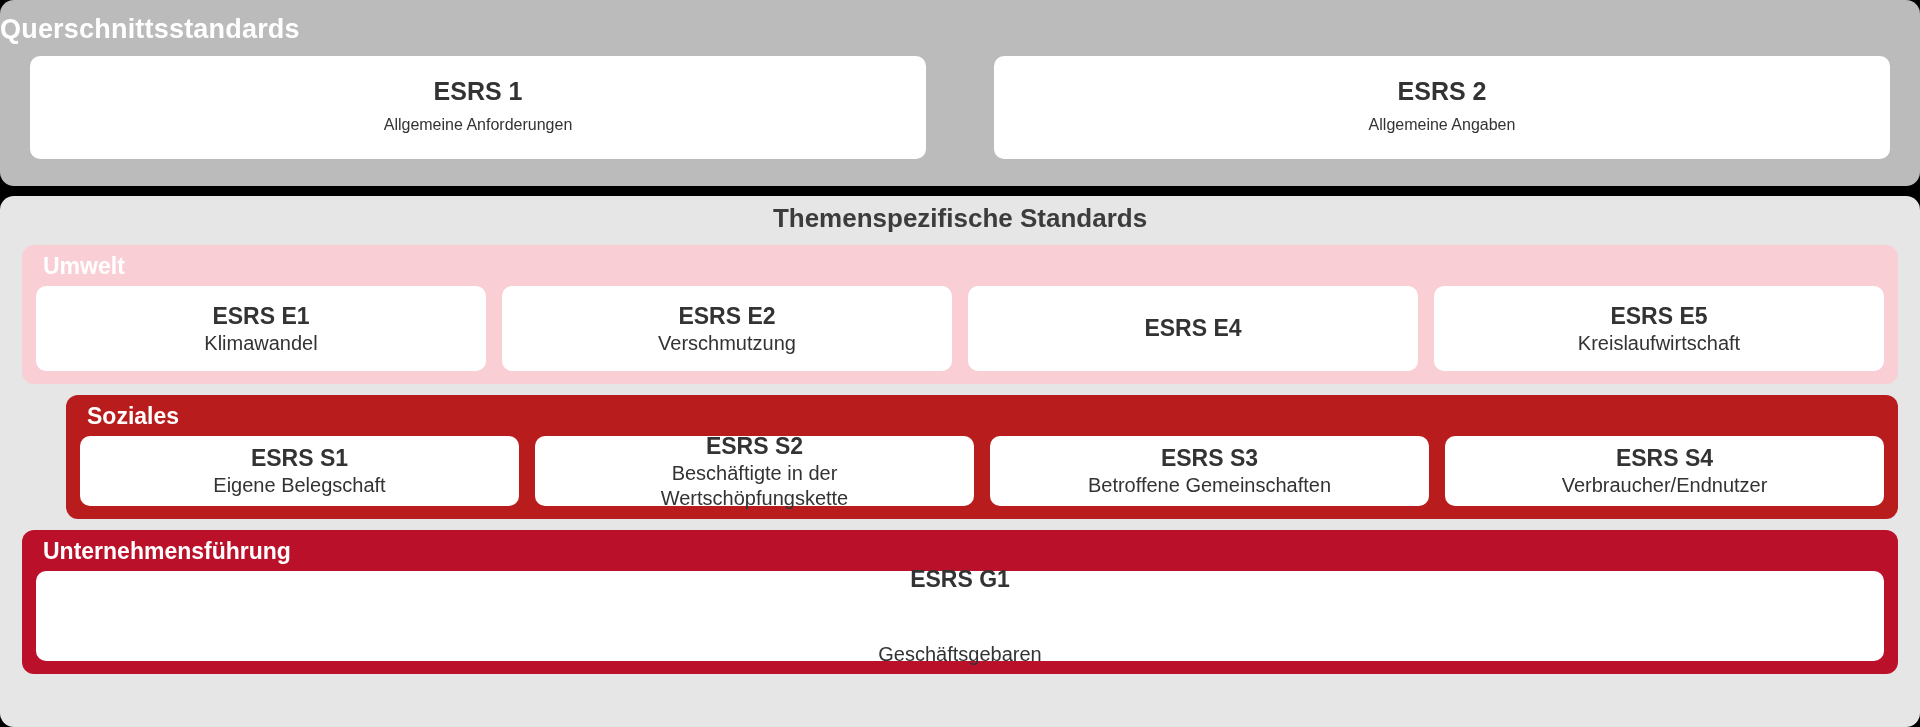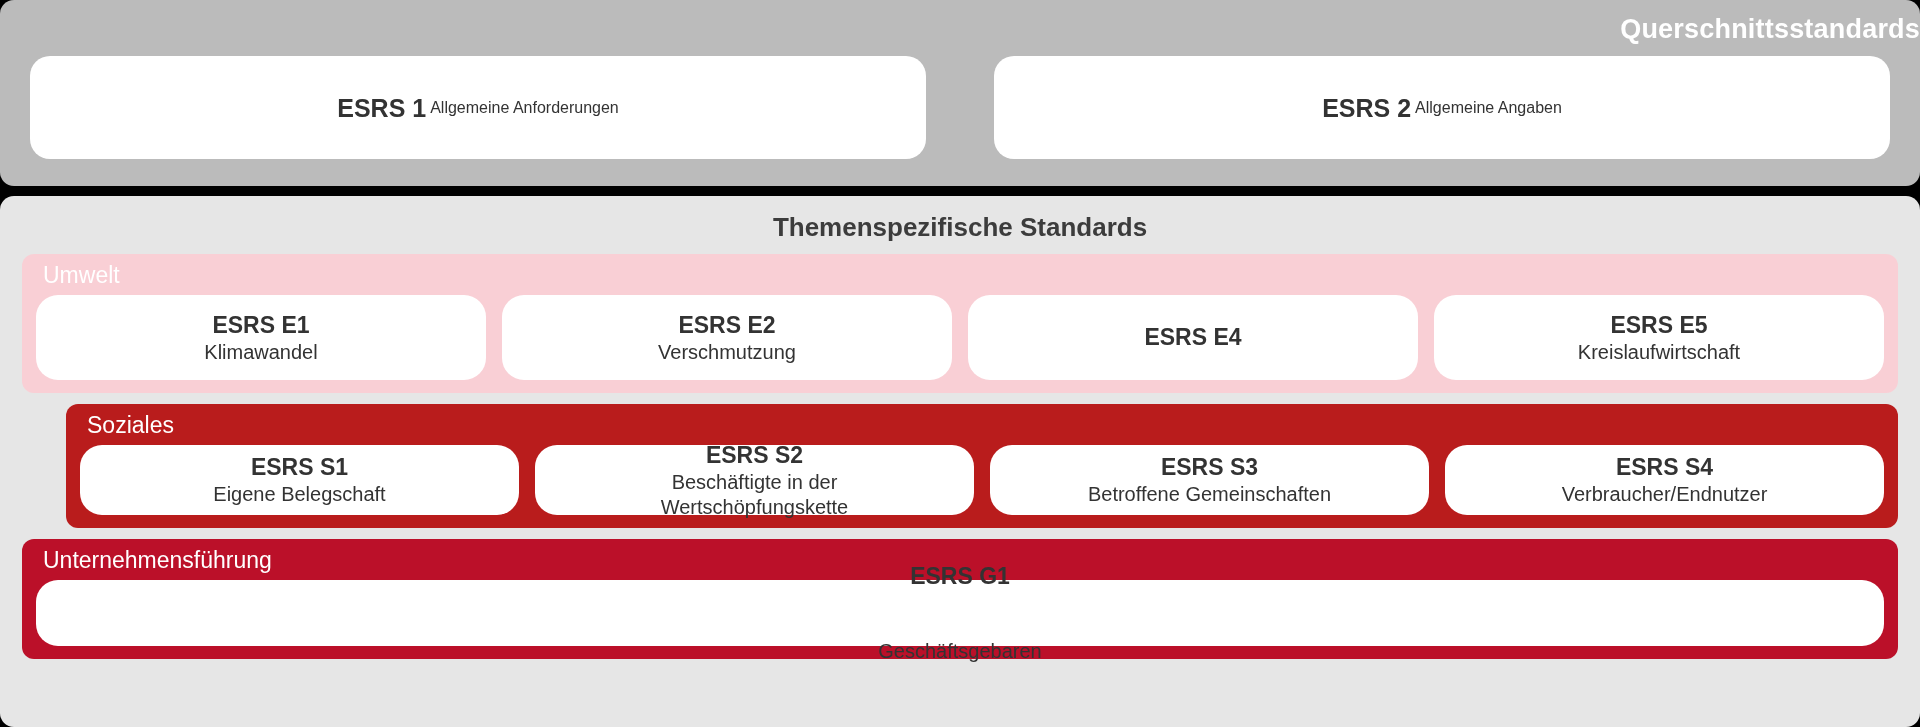--- a/index.html
+++ b/index.html
@@ -26,40 +26,40 @@
     position: absolute;
     left: 0px;
     top: 0px;
     width: 1920px;
     height: 186px;
     background: #BBBBBB;
     border-radius: 14px;
     padding: 0;
   }
   .cross-title {
-    text-align: right;
+    text-align: left;
     color: #FFFFFF;
     font-size: 27px;
     font-weight: bold;
     letter-spacing: .2px;
     padding-top: 12px;
     line-height: 34px;
   }
   .cross-cards {
     display: flex;
     gap: 68px;
     padding: 10px 30px 0 30px;
   }
   .cross-card {
     flex: 1;
     background: #FFFFFF;
-    border-radius: 20px;
+    border-radius: 10px;
     height: 103px;
     display: flex;
-    flex-direction: row;
+    flex-direction: column;
     align-items: center;
     justify-content: center;
     gap: 4px;
   }
   .cross-card .ttl {
     font-size: 25px;
     font-weight: bold;
     color: #333333;
     line-height: 30px;
   }
@@ -79,44 +79,44 @@
     background: #E6E6E6;
     border-radius: 14px;
     padding: 0 22px 12px 22px;
   }
   .topic-title {
     text-align: center;
     color: #3C3C3C;
     font-size: 26px;
     font-weight: bold;
     line-height: 31px;
-    padding: 16px 0 11px 0;
+    padding: 7px 0 11px 0;
   }
 
   
   .band {
     border-radius: 12px;
     padding: 6px 14px 13px 14px;
     margin-bottom: 11px;
   }
   .band-label {
     color: #FFFFFF;
     font-size: 23px;
-    font-weight: normal;
+    font-weight: bold;
     line-height: 29px;
     padding: 1px 0 5px 7px;
   }
   .band-cards {
     display: flex;
     gap: 16px;
   }
   .card {
     flex: 1;
     background: #FFFFFF;
-    border-radius: 22px;
+    border-radius: 10px;
     display: flex;
     flex-direction: column;
     align-items: center;
     justify-content: center;
   }
   .card .ttl {
     font-size: 23px;
     font-weight: bold;
     color: #333333;
     line-height: 29px;
@@ -129,21 +129,21 @@
     white-space: pre-line;
   }
 
   .band-env      { background: #F9CFD5; }
   .band-env .card { height: 85px; }
 
   .band-soc      { background: #b91c1c; margin-left: 44px; }
   .band-soc .card { height: 70px; }
 
   .band-gov      { background: #BB1029; }
-  .band-gov .card { height: 66px; gap: 48px; }
+  .band-gov .card { height: 90px; gap: 48px; }
   .band-gov      { margin-bottom: 18px; }
 </style>
 </head>
 <body>
 
 <div id="diagram">
 
   <section class="cross-section">
     <div class="cross-title">Querschnittsstandards</div>
     <div class="cross-cards">

